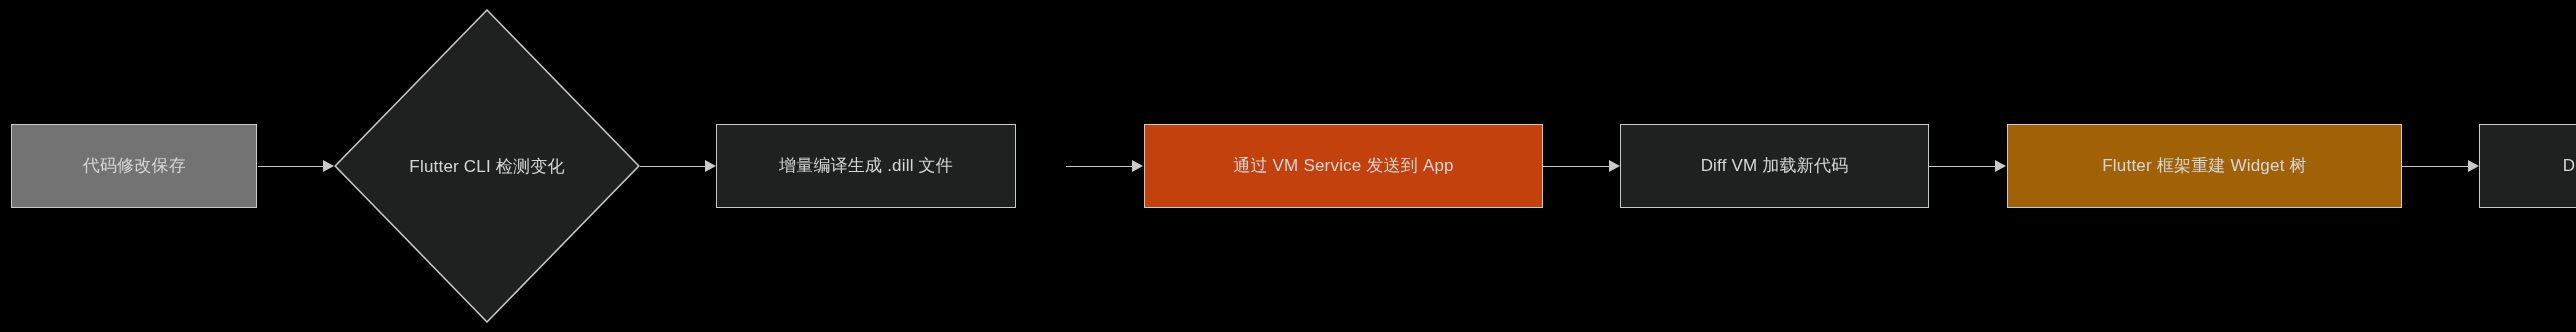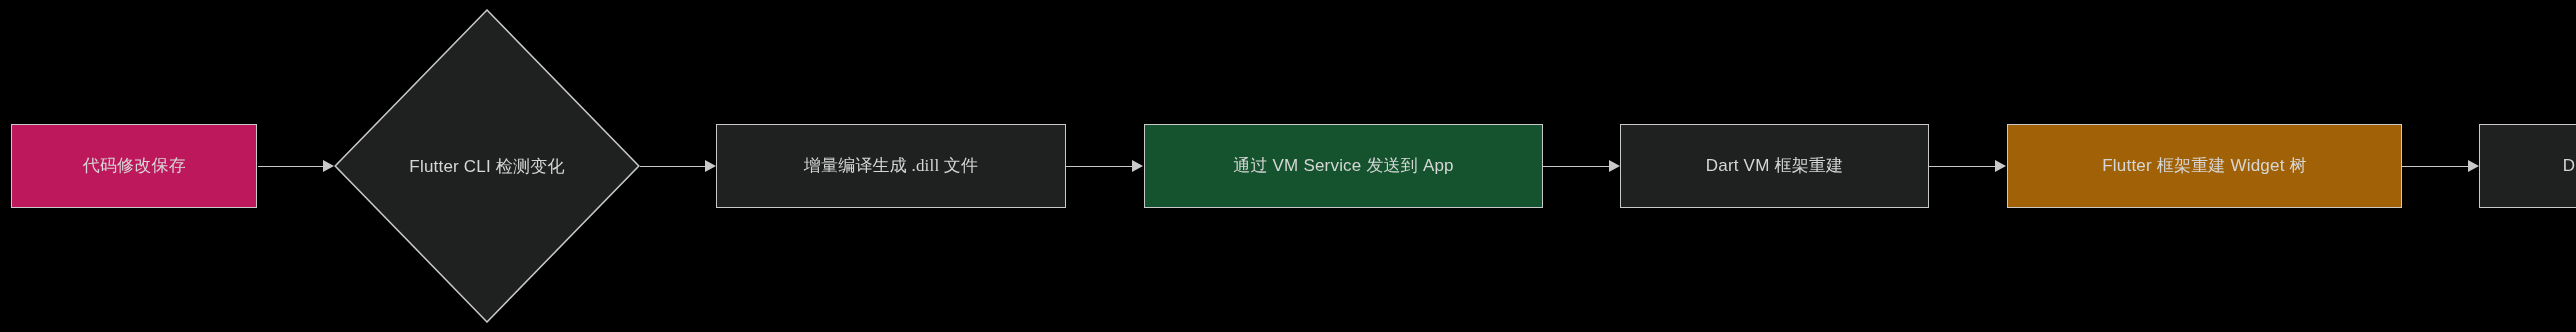--- a/index.html
+++ b/index.html
@@ -138,37 +138,37 @@
           <div class="conn-line" style="width: 67px; background: rgb(201, 201, 201);"></div>
           <div class="conn-head" style="left: 66px; border-left-color: rgb(201, 201, 201);"></div>
         </div>
         <div class="connector" style="left: 2402px; width: 77px;">
           <div class="conn-line" style="width: 67px; background: rgb(201, 201, 201);"></div>
           <div class="conn-head" style="left: 66px; border-left-color: rgb(201, 201, 201);"></div>
         </div>
       </div>
 
     <div id="node-layer">
-        <div class="node-rect" style="left: 11.3px; top: 124px; width: 246px; height: 84px; background: #be185d; border-color: rgb(201, 201, 201);">
+        <div class="node-rect" style="left: 11.3px; top: 124px; width: 246px; height: 84px; background: #737373; border-color: rgb(201, 201, 201);">
           <span class="node-label" style="color: rgb(214, 214, 214);">代码修改保存</span>
         </div>
         <div class="node-diamond-wrap" style="left: 334px; top: 9.3px; width: 306px; height: 314px;">
           <svg viewBox="0 0 594 610" width="306" height="314">
             <polygon points="297,2 592,305 297,608 2,305" fill="#1f2020" stroke="#c9c9c9" stroke-width="3"></polygon>
           </svg>
           <div class="node-label" style="color: rgb(214, 214, 214);">Flutter CLI 检测变化</div>
         </div>
-        <div class="node-rect" style="left: 716px; top: 124px; width: 350px; height: 84px; background: rgb(31, 32, 32); border-color: rgb(201, 201, 201); font-family: Liberation Serif, serif;">
+        <div class="node-rect" style="left: 716px; top: 124px; width: 300px; height: 84px; background: rgb(31, 32, 32); border-color: rgb(201, 201, 201);">
           <span class="node-label" style="color: rgb(214, 214, 214);">增量编译生成 .dill 文件</span>
         </div>
-        <div class="node-rect" style="left: 1144px; top: 124px; width: 399px; height: 84px; background: #14532d; border-color: rgb(201, 201, 201);">
+        <div class="node-rect" style="left: 1144px; top: 124px; width: 399px; height: 84px; background: #c2410c; border-color: rgb(201, 201, 201);">
           <span class="node-label" style="color: rgb(214, 214, 214);">通过 VM Service 发送到 App</span>
         </div>
         <div class="node-rect" style="left: 1620px; top: 124px; width: 309px; height: 84px; background: rgb(31, 32, 32); border-color: rgb(201, 201, 201);">
-          <span class="node-label" style="color: rgb(214, 214, 214);">Dart VM 框架重建</span>
+          <span class="node-label" style="color: rgb(214, 214, 214);">Diff VM 加载新代码</span>
         </div>
         <div class="node-rect" style="left: 2007px; top: 124px; width: 395px; height: 84px; background: #a16207; border-color: rgb(201, 201, 201);">
           <span class="node-label" style="color: rgb(214, 214, 214);">Flutter 框架重建 Widget 树</span>
         </div>
         <div class="node-rect" style="left: 2479px; top: 124px; width: 319px; height: 84px; background: rgb(31, 32, 32); border-color: rgb(201, 201, 201);">
           <span class="node-label" style="color: rgb(214, 214, 214);">Diff 算法更新渲染树</span>
         </div>
       </div>
 
   </div>

